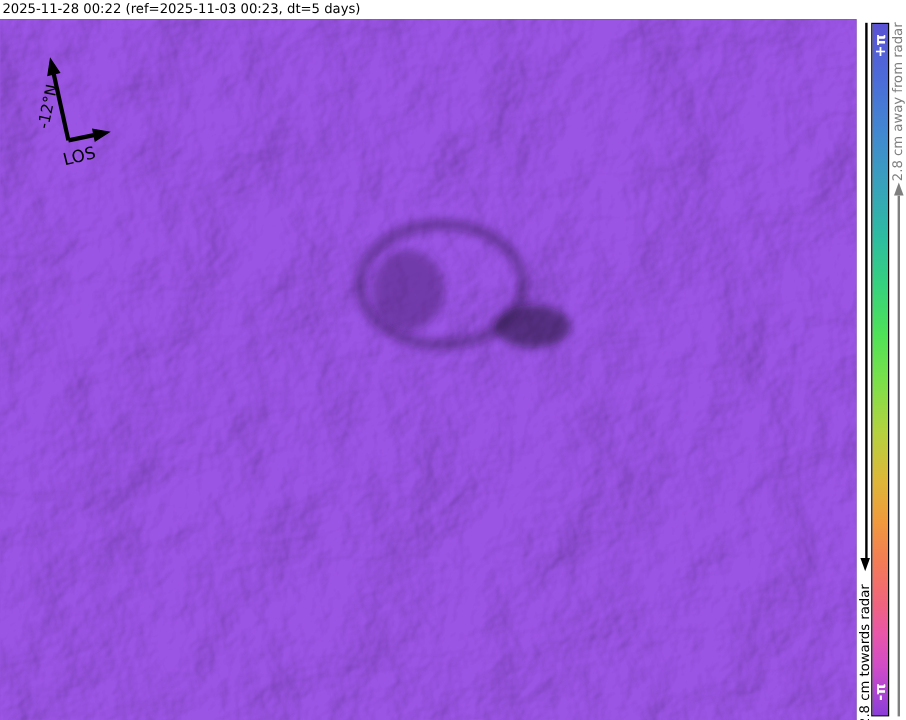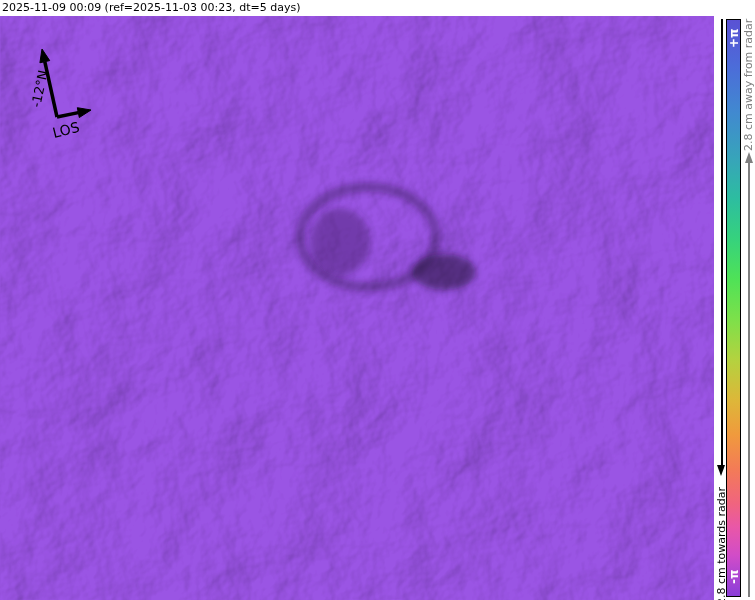--- a/index.html
+++ b/index.html
@@ -70,21 +70,21 @@
   }
   .head-towards {
     position: absolute; left: 3px; top: 449px; width: 0; height: 0;
     border-left: 4.5px solid transparent; border-right: 4.5px solid transparent;
     border-top: 11px solid var(--towards-color, #000);
   }
 </style>
 </head>
 <body>
 
-<div class="title-bar">2025-11-09 00:09 (ref=2025-11-03 00:23, dt=5 days)</div>
+<div class="title-bar">2025-11-28 00:22 (ref=2025-11-03 00:23, dt=5 days)</div>
 
 <div class="map-area">
   <svg class="terrain" width="714" height="584" xmlns="http://www.w3.org/2000/svg">
     <defs>
       <filter id="terrainFilter" x="0" y="0" width="100%" height="100%">
         <feTurbulence type="fractalNoise" baseFrequency="0.012 0.012" numOctaves="5" seed="11" result="noise"></feTurbulence>
         <feDiffuseLighting in="noise" lighting-color="#ffffff" surfaceScale="6.5" diffuseConstant="1.15" result="light">
           <feDistantLight azimuth="205" elevation="55"></feDistantLight>
         </feDiffuseLighting>
         <feFlood id="purpleFlood" flood-color="#9a54e4" result="purple"></feFlood>

